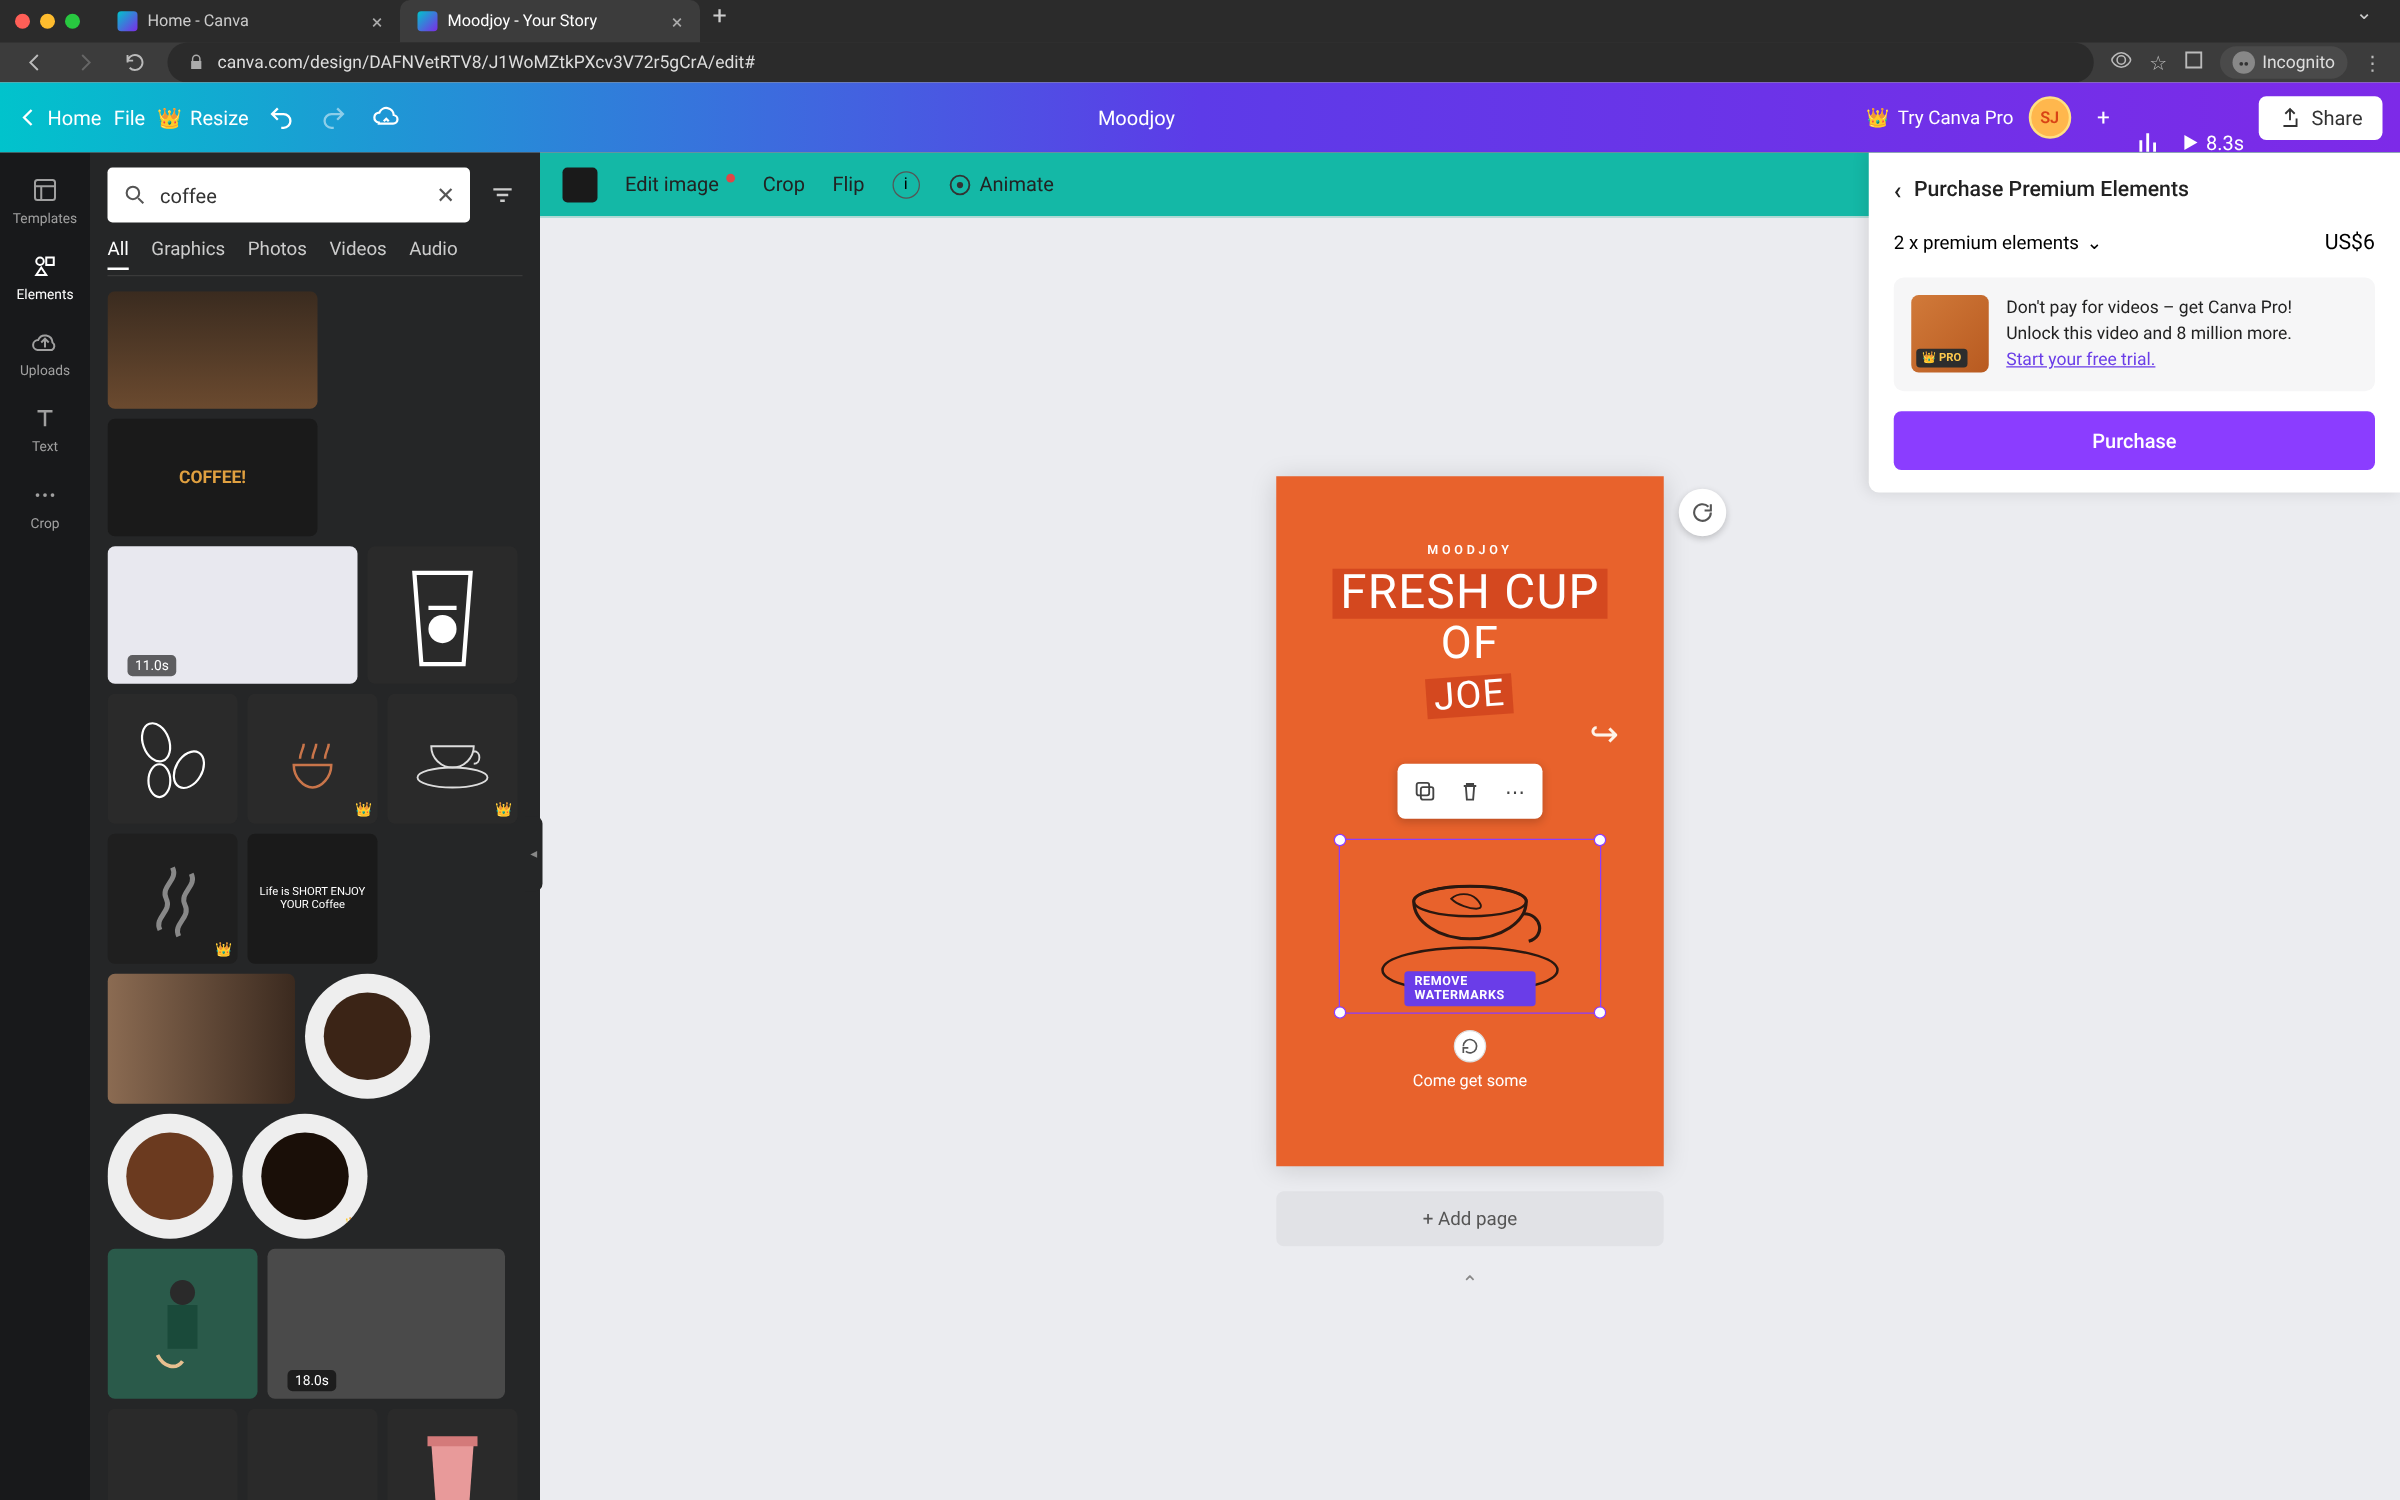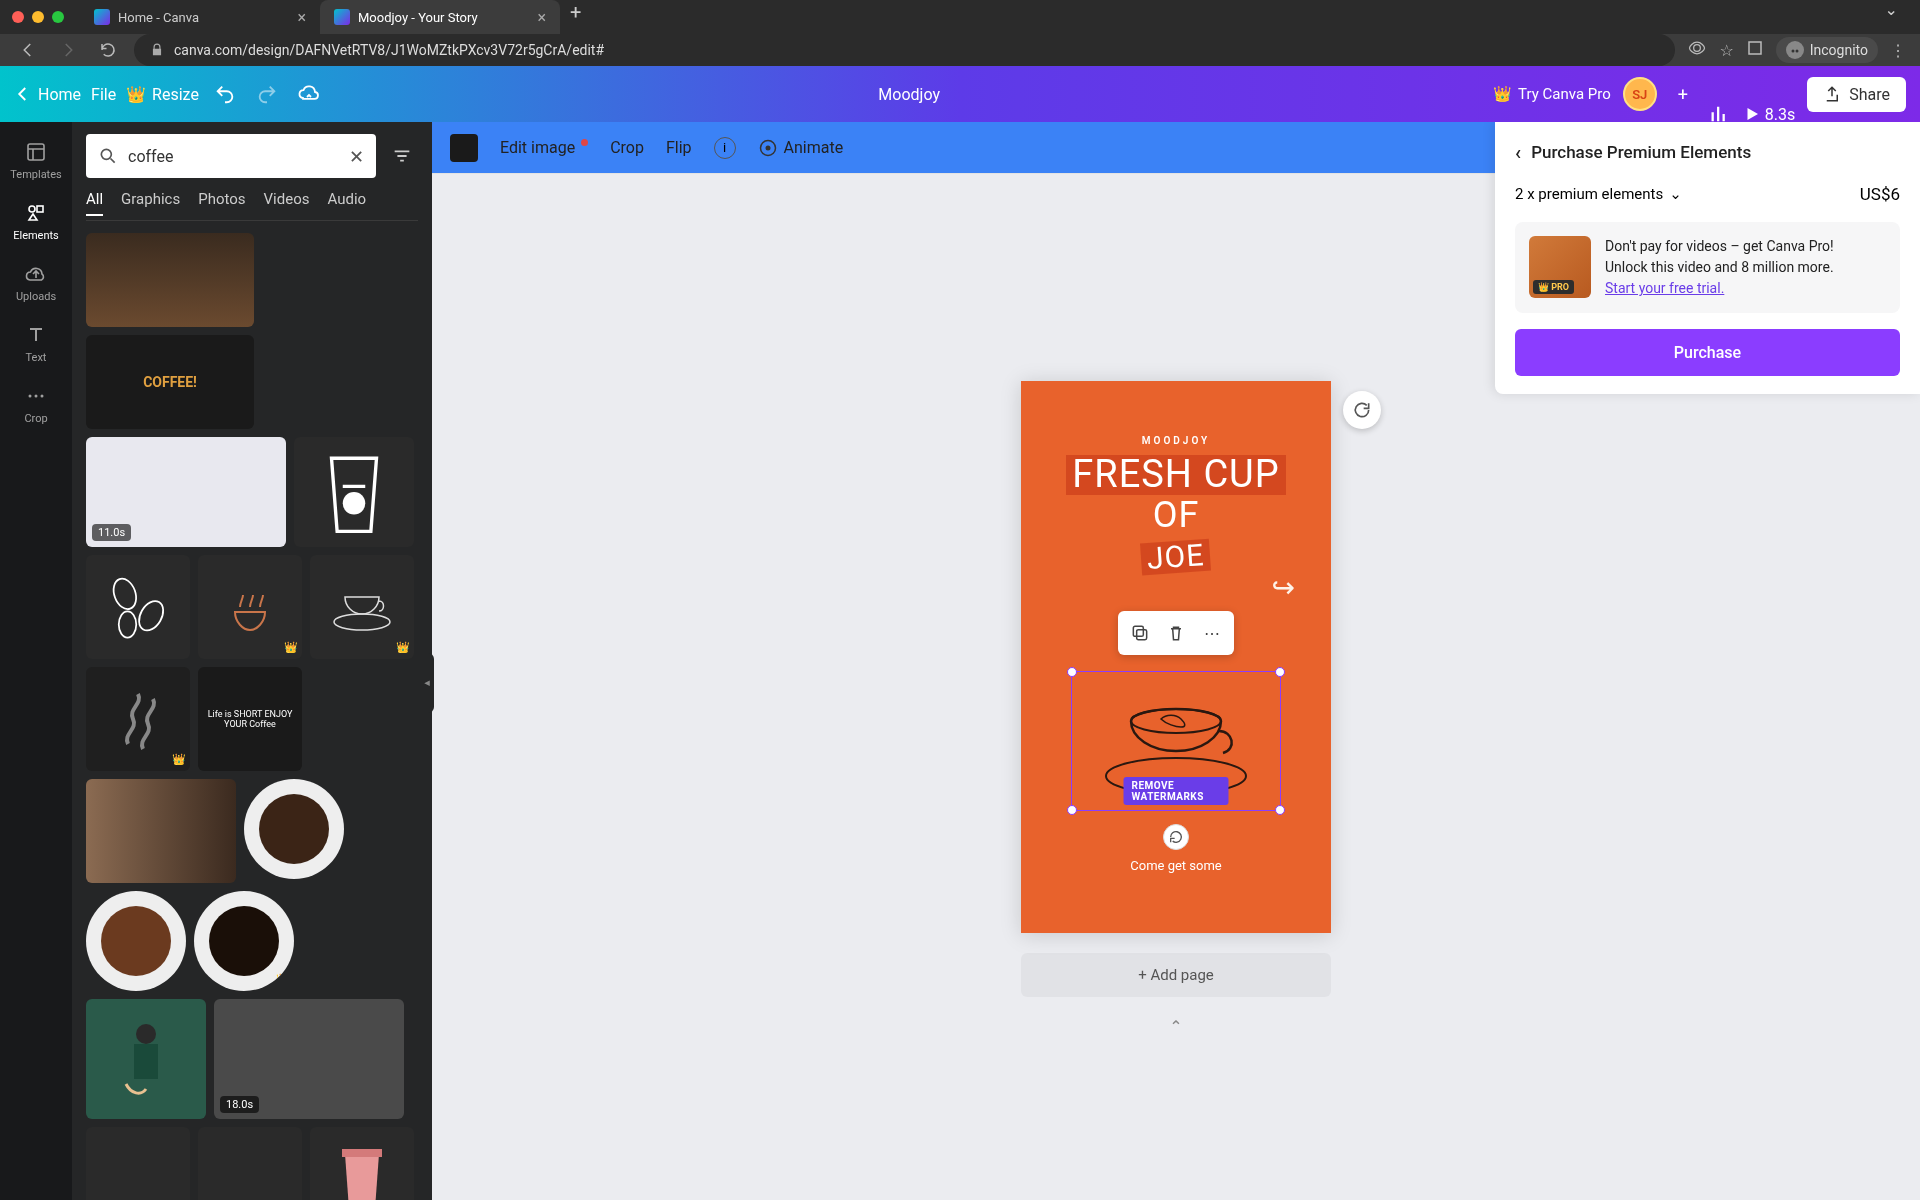--- a/index.html
+++ b/index.html
@@ -61,33 +61,33 @@
 .searchfield svg{width:20px;height:20px;color:#555;}
 .filterbtn{width:32px;height:32px;display:flex;align-items:center;justify-content:center;color:#ccc;cursor:pointer;}
 .search-tabs{display:flex;gap:18px;color:#ccc;font-size:15px;border-bottom:1px solid #3a3a3a;padding-bottom:4px;}
 .search-tab{cursor:pointer;padding-bottom:6px;}
 .search-tab.active{color:#fff;font-weight:400;border-bottom:2px solid #fff;}
 
 .results{flex:1;overflow:auto;display:flex;flex-wrap:wrap;gap:8px;align-content:flex-start;}
 .thumb{background:#3a3a3a;border-radius:6px;position:relative;cursor:pointer;display:flex;align-items:center;justify-content:center;color:#888;font-size:11px;overflow:hidden;}
 .thumb.wide{width:168px;height:94px;}
 .thumb.square{width:104px;height:104px;}
-.badge-dur{position:absolute;left:6px;bottom:6px;background:rgba(0,0,0,.6);color:#fff;font-size:11px;padding:2px 6px;border-radius:4px;}
+.badge-dur{position:absolute;left:16px;bottom:6px;background:rgba(0,0,0,.6);color:#fff;font-size:11px;padding:2px 6px;border-radius:4px;}
 .badge-pro{position:absolute;right:4px;bottom:4px;width:14px;height:14px;}
 .thumb-coffee1{background:linear-gradient(180deg,#3a2b1f,#6b4a2f);}
 .thumb-coffee2{background:#1a1a1a;color:#e0a040;font-weight:700;font-size:14px;}
 .thumb-white{background:#e8e8ef;}
 .thumb-cup-outline{background:#2a2a2a;}
 .thumb-cup-outline svg{width:70px;height:90px;}
 .thumb-beans{background:#2a2a2a;}
 .thumb-steam{background:#1f1f1f;}
 .thumb-coffee-photo{background:linear-gradient(90deg,#8b6b52,#3b2a1f);}
 
 .canvas-wrap{flex:1;display:flex;flex-direction:column;background:#ebecf0;position:relative;}
-.context-toolbar{height:52px;background:#3b82f6;border-bottom:1px solid #e3e3e3;display:flex;align-items:center;padding:0 18px;gap:22px;}
+.context-toolbar{height:52px;background:#14b8a6;border-bottom:1px solid #e3e3e3;display:flex;align-items:center;padding:0 18px;gap:22px;}
 .ct-swatch{width:28px;height:28px;border-radius:4px;background:#1a1a1a;cursor:pointer;}
 .ct-item{font-size:16px;color:#222;cursor:pointer;display:flex;align-items:center;gap:4px;}
 .ct-dot{width:7px;height:7px;border-radius:50%;background:#e04646;margin-left:2px;margin-top:-10px;}
 .ct-info{width:22px;height:22px;border:1.5px solid #555;border-radius:50%;display:flex;align-items:center;justify-content:center;font-size:13px;cursor:pointer;}
 .ct-animate{display:flex;align-items:center;gap:6px;}
 .ct-lock{margin-left:auto;color:#888;cursor:pointer;}
 
 .stage{flex:1;display:flex;flex-direction:column;align-items:center;justify-content:center;gap:20px;position:relative;}
 .page{width:310px;height:552px;background:#e8622c;border-radius:0;position:relative;box-shadow:0 2px 20px rgba(0,0,0,.15);}
 .page-brand{position:absolute;top:54px;left:0;right:0;text-align:center;color:#fff;font-size:10px;letter-spacing:3px;font-weight:600;}

